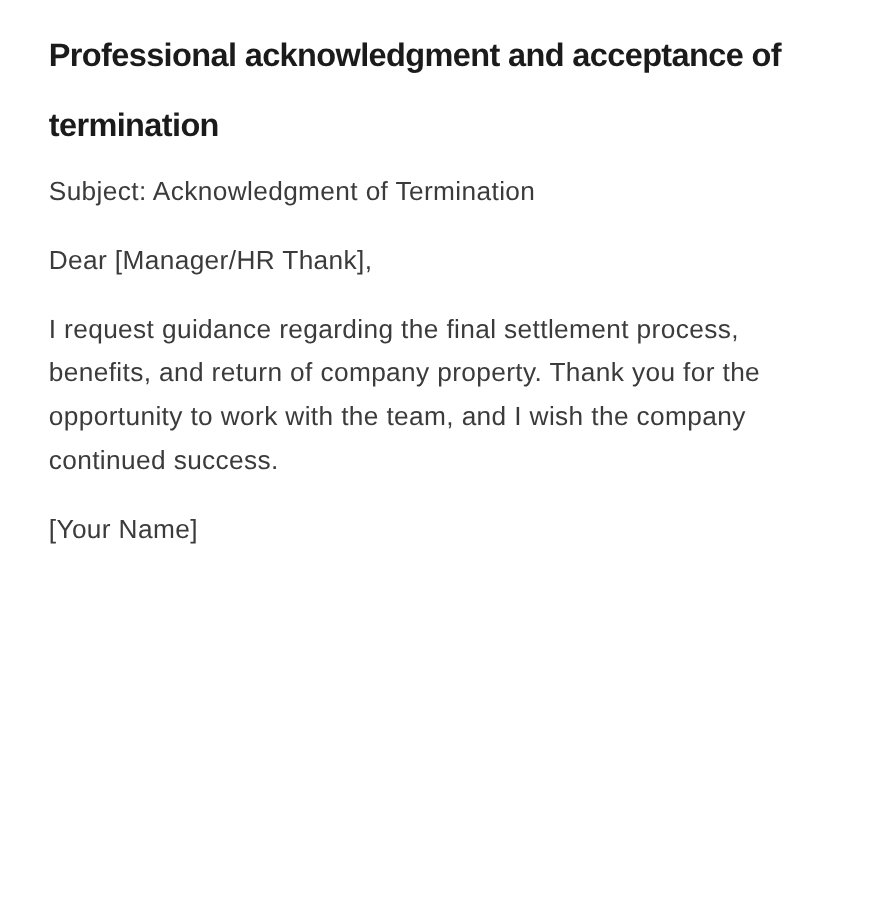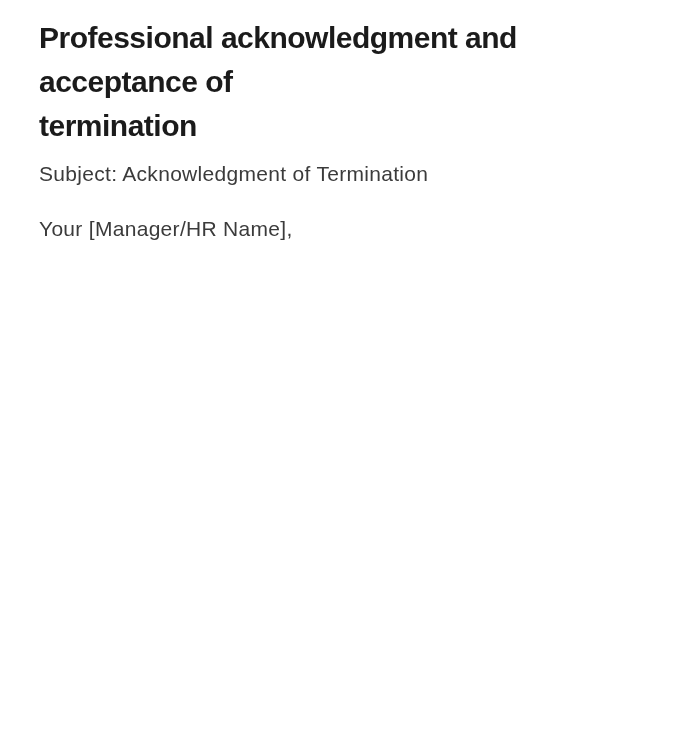--- a/index.html
+++ b/index.html
@@ -14,22 +14,22 @@
     font-family: "Liberation Sans", sans-serif;
   }
   .doc-page {
     box-sizing: border-box;
     width: 700px;
     height: 735px;
     padding: 16px 39px 0 39px;
     background: #ffffff;
   }
   .doc-title {
-    font-size: 30px;
-    line-height: 44px;
+    font-size: 26px;
+    line-height: 56px;
     font-weight: 700;
     letter-spacing: -0.5px;
     color: #1b1b1b;
     margin: 0 0 8px 0;
     white-space: pre-line;
   }
   .doc-para {
     font-size: 21px;
     line-height: 35px;
     font-weight: 400;
@@ -41,19 +41,24 @@
 </style>
 </head>
 <body>
 
 <main class="doc-page">
   <h1 class="doc-title">Professional acknowledgment and acceptance of
 termination</h1>
 
   <p class="doc-para">Subject: Acknowledgment of Termination</p>
 
-  <p class="doc-para">Your [Manager/HR Name],</p>
+  <p class="doc-para">Dear [Manager/HR Thank],</p>
 
 
+  <p class="doc-para">I request guidance regarding the final settlement process,
+benefits, and return of company property. Thank you for the
+opportunity to work with the team, and I wish the company
+continued success.</p>
 
 
+  <p class="doc-para">[Your Name]</p>
 
 </main>
 
 </body></html>

